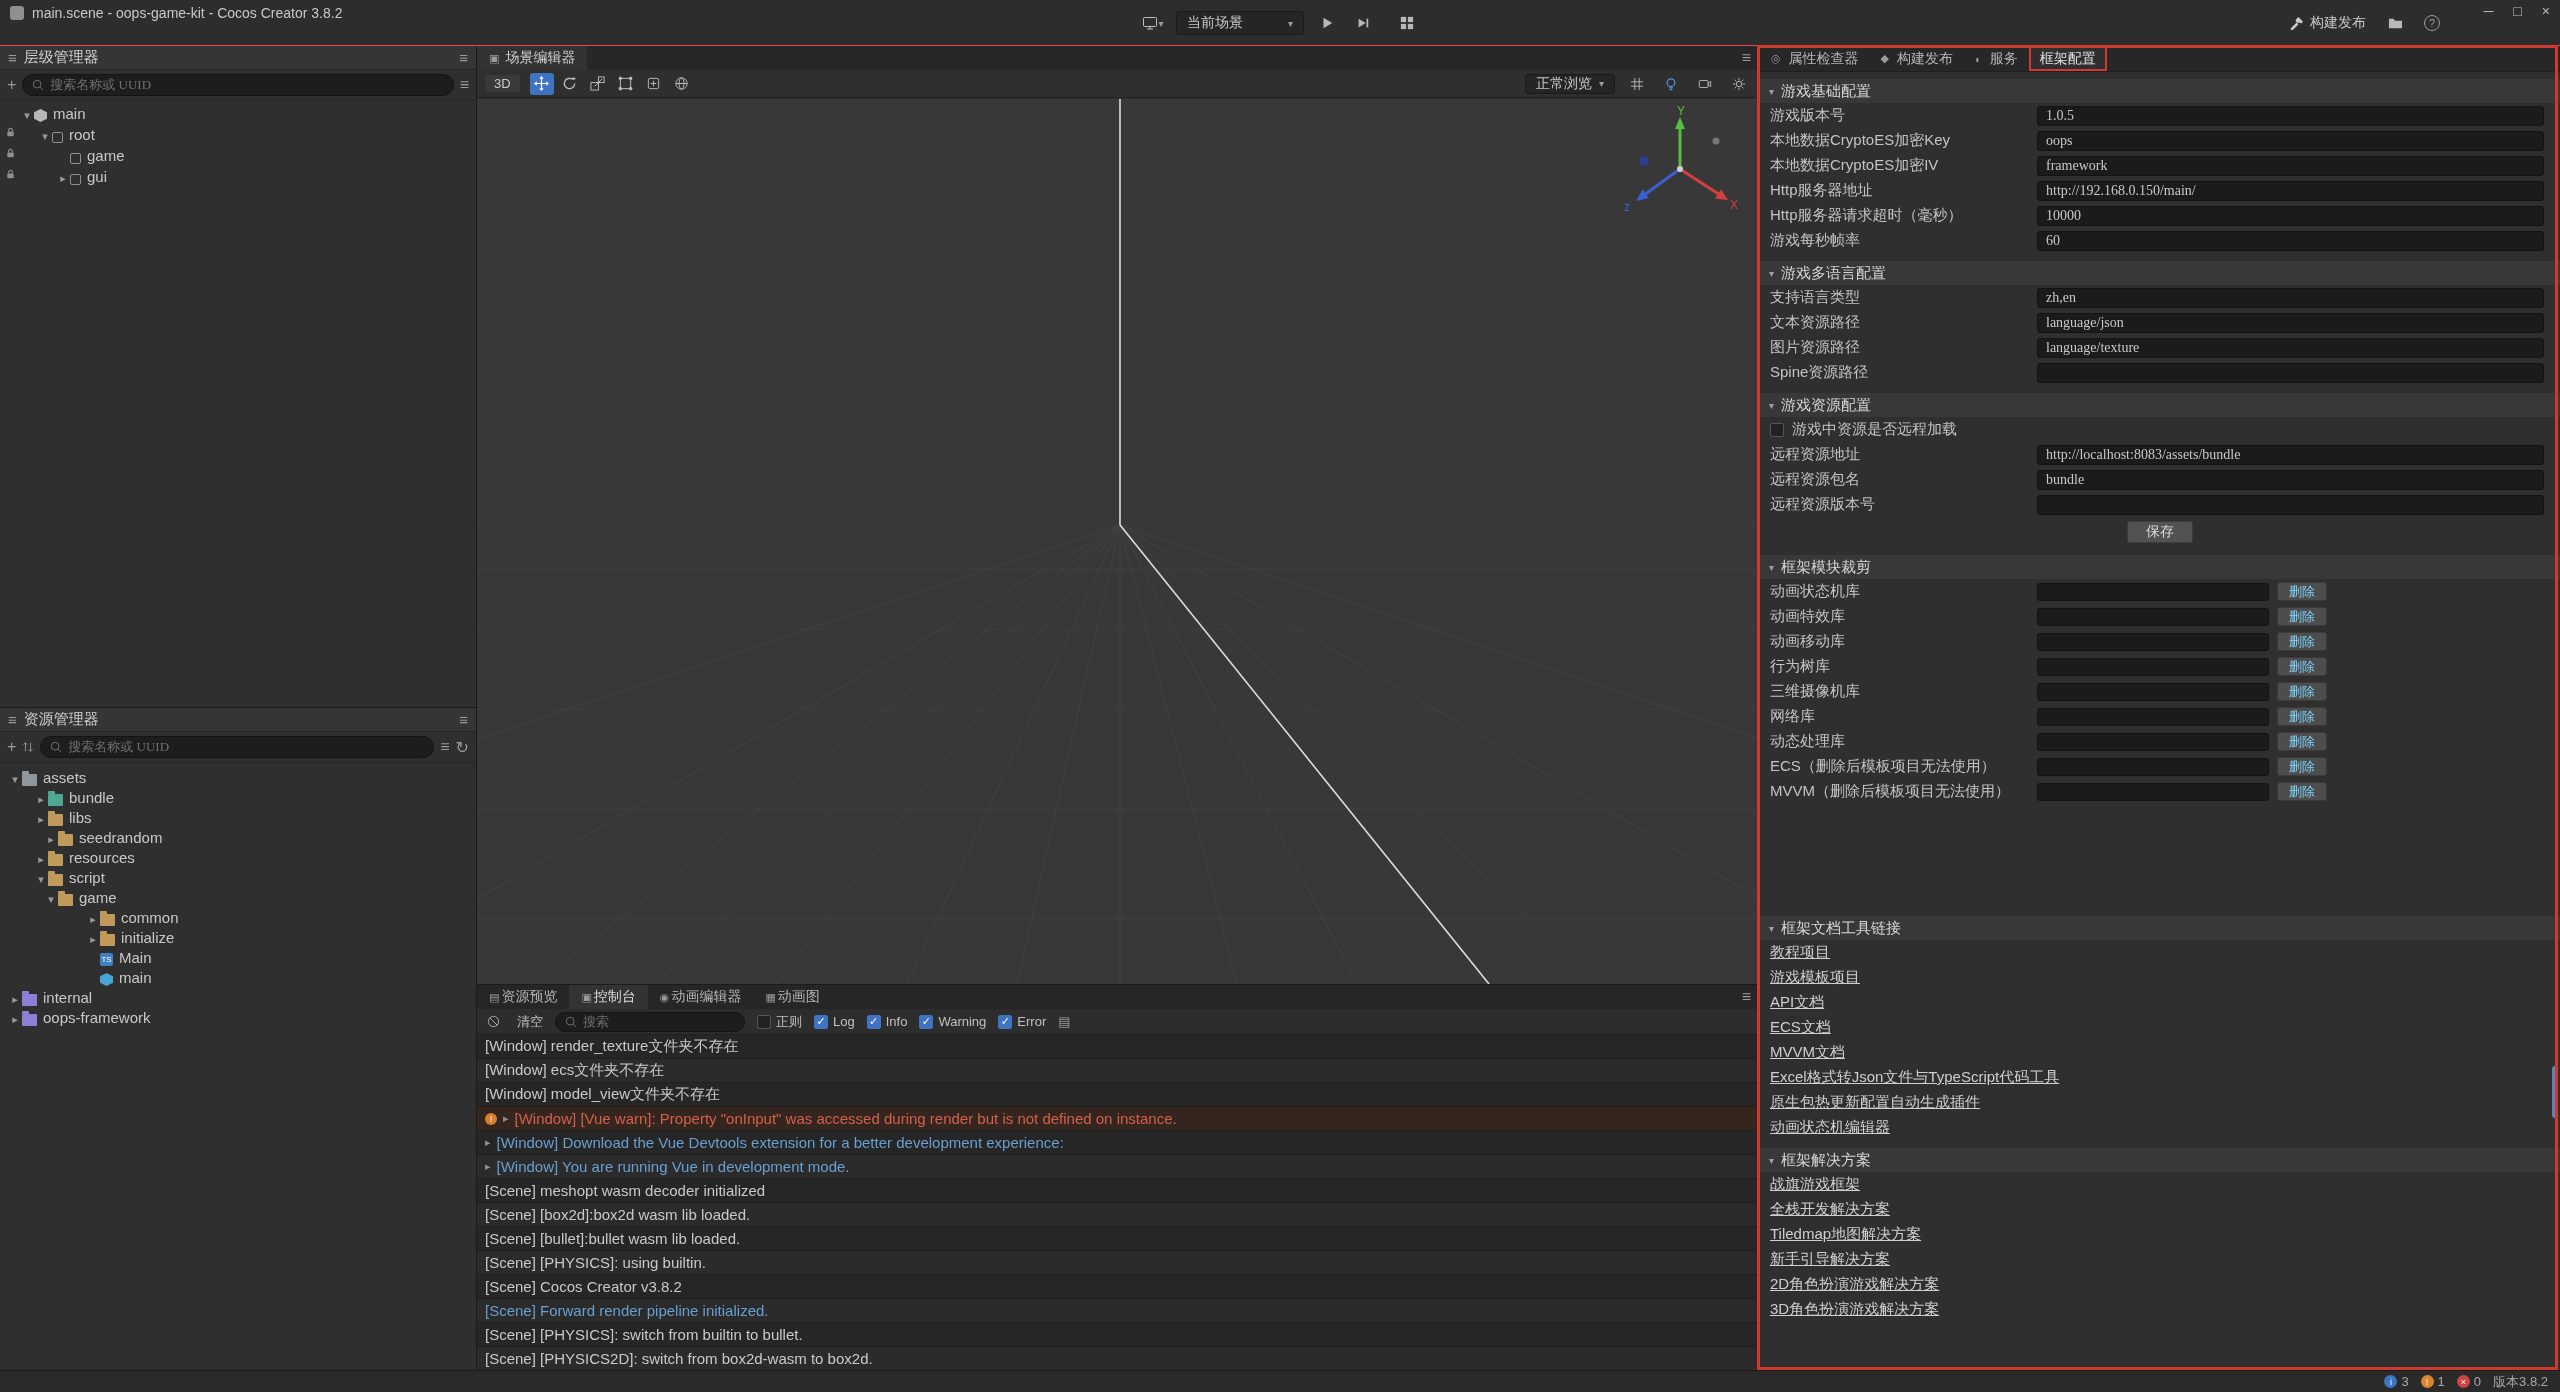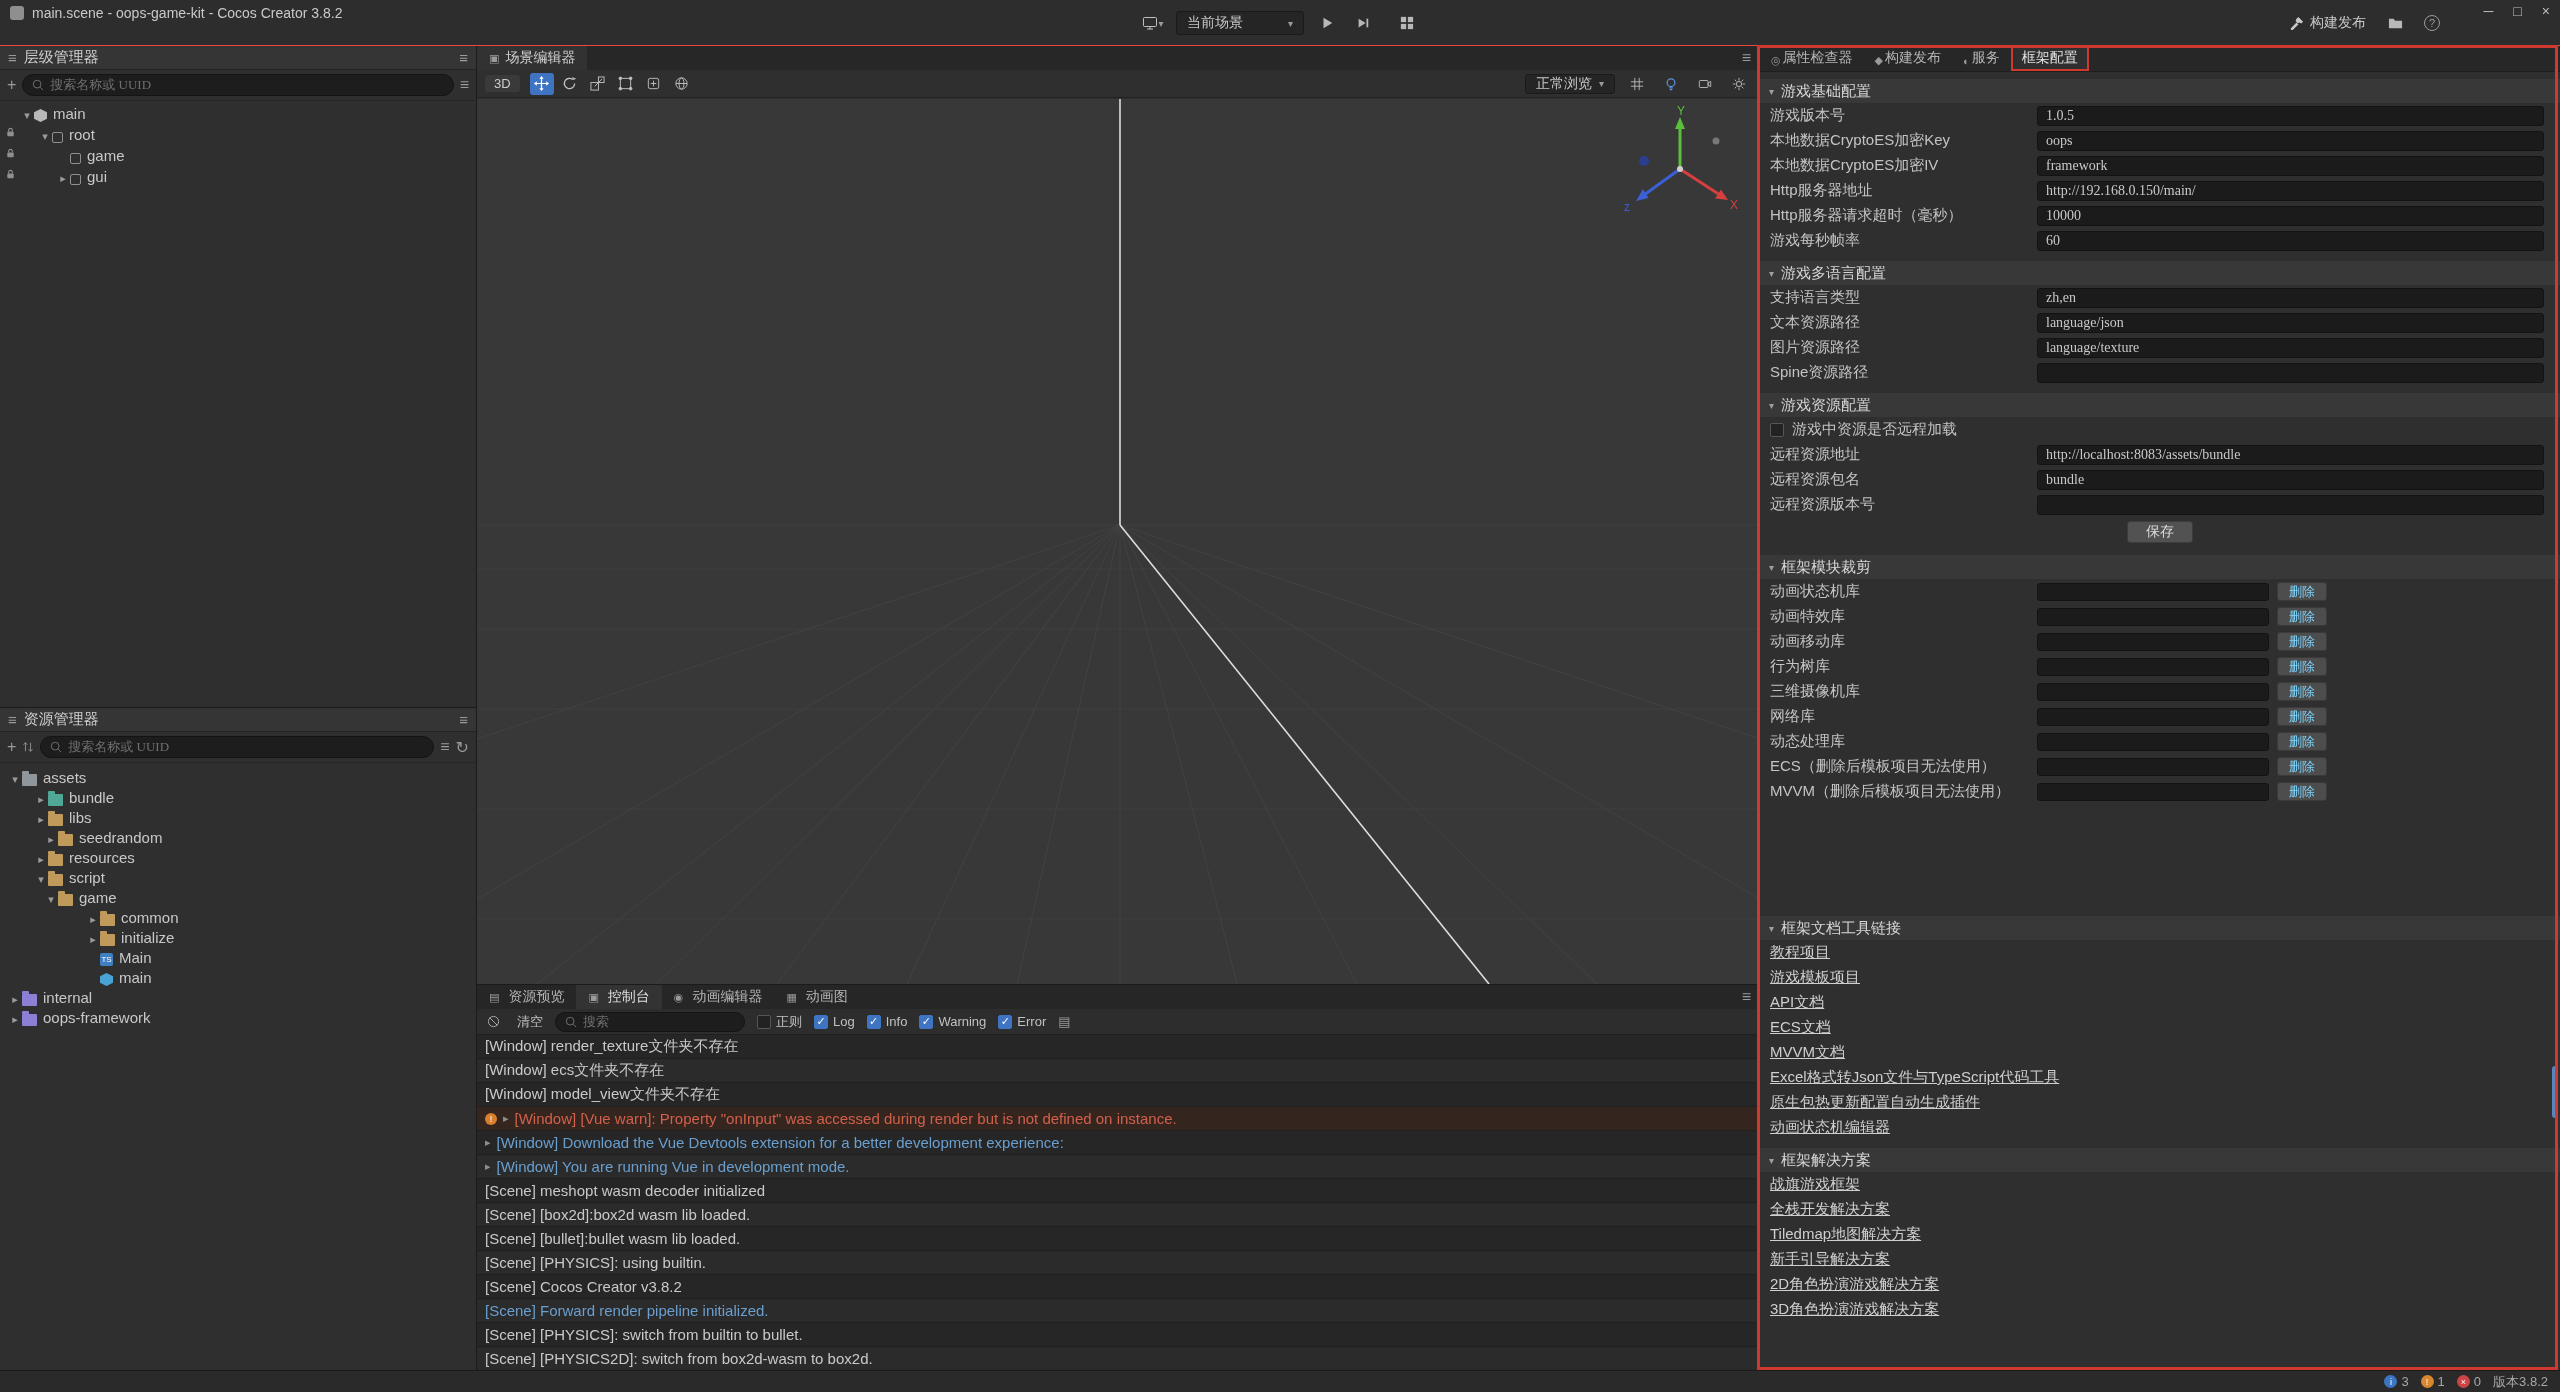--- a/index.html
+++ b/index.html
@@ -72,21 +72,21 @@
   .stoolbar{height:28px;background:#2f2f2f;border-bottom:1px solid #232323;display:flex;align-items:center;gap:4px;padding:0 8px}
   .btn3d{background:#3a3a3a;border-radius:3px;padding:1px 9px;font-size:13px;color:#ccc;cursor:pointer;margin-right:6px}
   .toolbtn{width:24px;height:22px;border-radius:3px;display:flex;align-items:center;justify-content:center;cursor:pointer}
   .toolbtn[data-active="true"]{background:var(--accent)}
   .stright{margin-left:auto;display:flex;align-items:center;gap:10px;color:#c0c0c0;font-size:13px}
   .viewport{position:absolute;top:53px;left:0;right:0;bottom:0;background:#383838}
   .gizmo{position:absolute;left:1143px;top:6px}
 
   
   .ctabs{height:24px;background:#262626;display:flex;align-items:stretch}
-  .ctab{display:flex;align-items:center;gap:9px;padding:0 12px;font-size:14px;color:#b5b5b5;cursor:pointer}
+  .ctab{display:flex;align-items:center;gap:2px;padding:0 12px;font-size:14px;color:#b5b5b5;cursor:pointer}
   .ctab[data-active="true"]{background:#333;color:#ddd}
   .ctabs .hmenu{margin-left:auto;align-self:center;margin-right:8px;color:#9a9a9a;cursor:pointer}
   .ticon{font-size:11px;color:#9a9a9a}
   [data-icon="preview"] .ticon::before{content:"▤"}
   [data-icon="console"] .ticon::before{content:"▣"}
   [data-icon="animator"] .ticon::before{content:"◉"}
   [data-icon="animgraph"] .ticon::before{content:"▦"}
   [data-icon="inspector"] .ticon::before{content:"◎"}
   [data-icon="build"] .ticon::before{content:"◆"}
   [data-icon="service"] .ticon::before{content:"◐"}
@@ -106,21 +106,21 @@
   .logrow[data-arrow="true"] .log-arrow{display:inline}
   .log-badge{display:none;width:12px;height:12px;border-radius:50%;background:#d87f2e;color:#fff;font-size:9px;align-items:center;justify-content:center;flex:none}
   .logrow[data-badge="true"] .log-badge{display:flex}
   .logrow[data-type="warn"]{background:#35251f}
   .logrow[data-type="warn"] .log-text{color:var(--warn)}
   .logrow[data-type="info"] .log-text{color:var(--info-blue)}
   .log-text{white-space:nowrap;overflow:hidden}
 
   
   .itabs{height:26px;background:#272727;border-bottom:1px solid #1f1f1f;display:flex;align-items:stretch}
-  .itab{display:flex;align-items:flex-end;gap:2px;padding:4px 11px;font-size:14px;color:#b5b5b5;cursor:pointer}
+  .itab{display:flex;align-items:center;gap:8px;padding:4px 11px;font-size:14px;color:#b5b5b5;cursor:pointer}
   .itab[data-active="true"]{background:#2f2f2f;color:#e0e0e0;outline:2px solid var(--annotation-red);outline-offset:-2px}
   .ibody{position:absolute;left:0;right:0;top:27px;bottom:0;overflow:hidden;background:#2f2f2f}
   .sechead{height:24px;margin-top:8px;background:#383838;display:flex;align-items:center;gap:7px;padding:0 9px;font-size:15px;color:#d6d6d6;cursor:pointer}
   .sechead:first-child{margin-top:6px}
   .scaret{font-size:10px;color:#9f9f9f}
   .frow{height:25px;display:flex;align-items:center;padding-right:16px}
   .flabel{width:277px;flex:none;padding-left:10px;font-size:15px;color:#c3c3c3;white-space:nowrap;overflow:hidden}
   .fvalue{flex:1}
   .fvalue input{width:100%;height:20px;background:#1b1b1b;border:1px solid #131313;border-radius:3px;color:#c9c9c9;font-size:14px;padding:0 8px}
   .chkrow{height:25px;display:flex;align-items:center;gap:8px;padding-left:10px;font-size:15px;color:#c3c3c3}

